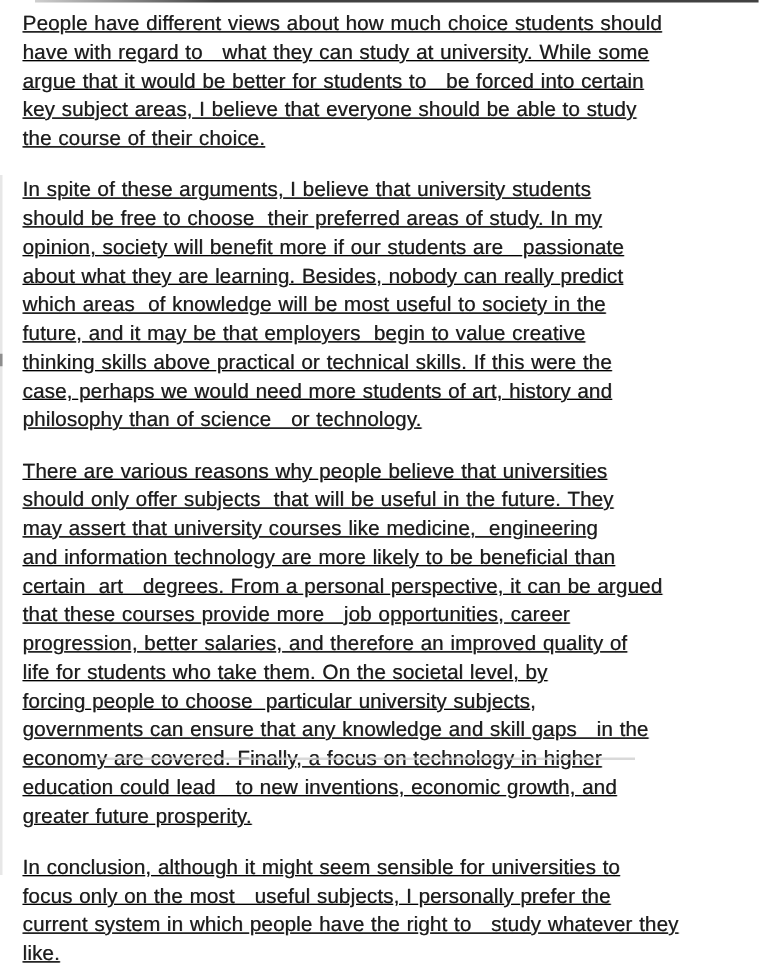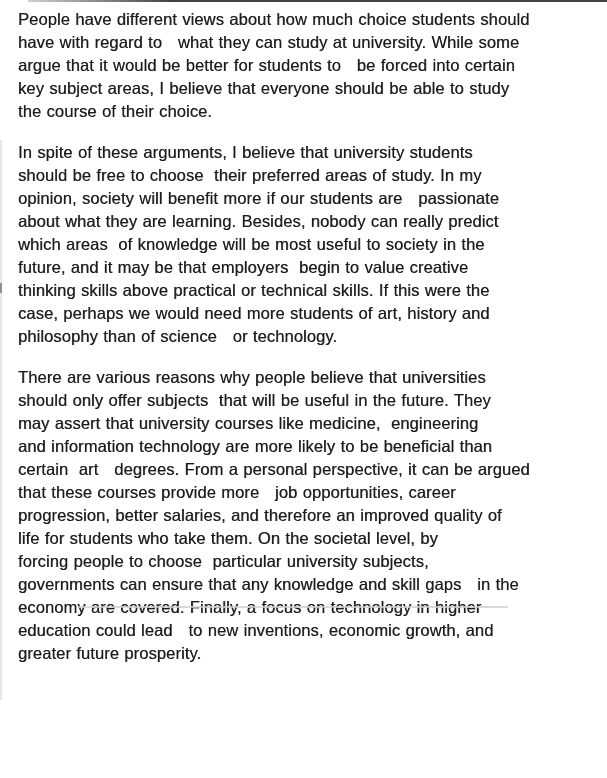--- a/index.html
+++ b/index.html
@@ -19,20 +19,21 @@
     background: var(--background);
     overflow: hidden;
   }
   .page {
     position: relative;
     width: 607px;
     height: 614px;
     padding: 8px 10px 0 18px;
     background: var(--background);
     font-family: "Liberation Sans", sans-serif;
+    text-decoration: underline;
   }
   .essay-paragraph {
     margin: 0 0 18px 0;
     font-size: 16.5px;
     line-height: 23px;
     color: var(--text);
     white-space: pre;
     letter-spacing: 0.1px;
     word-spacing: 0.6px;
     text-shadow: 0.4px 0 0 rgba(28,28,28,0.65);
@@ -91,15 +92,19 @@
 certain  art   degrees. From a personal perspective, it can be argued
 that these courses provide more   job opportunities, career
 progression, better salaries, and therefore an improved quality of
 life for students who take them. On the societal level, by
 forcing people to choose  particular university subjects,
 governments can ensure that any knowledge and skill gaps   in the
 economy are covered. Finally, a focus on technology in higher
 education could lead   to new inventions, economic growth, and
 greater future prosperity.</p>
 
+  <p class="essay-paragraph">In conclusion, although it might seem sensible for universities to
+focus only on the most   useful subjects, I personally prefer the
+current system in which people have the right to   study whatever they
+like.</p>
 
   <div class="artifact bottom-edge"></div>
 </div>
 
 </body></html>

